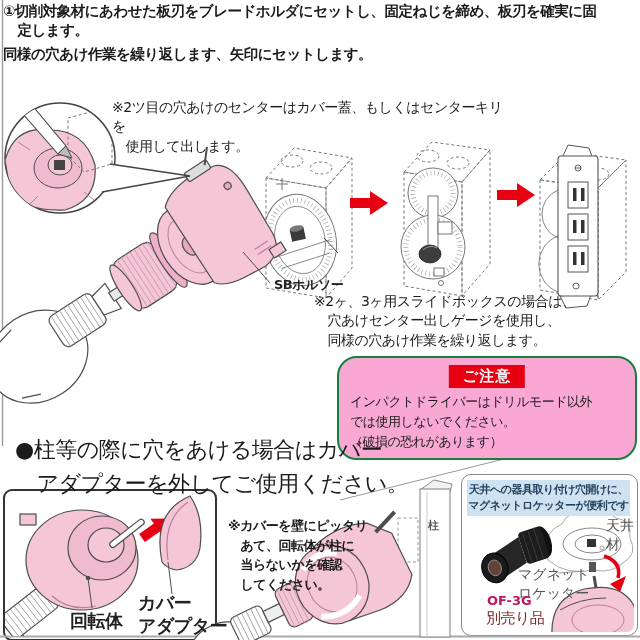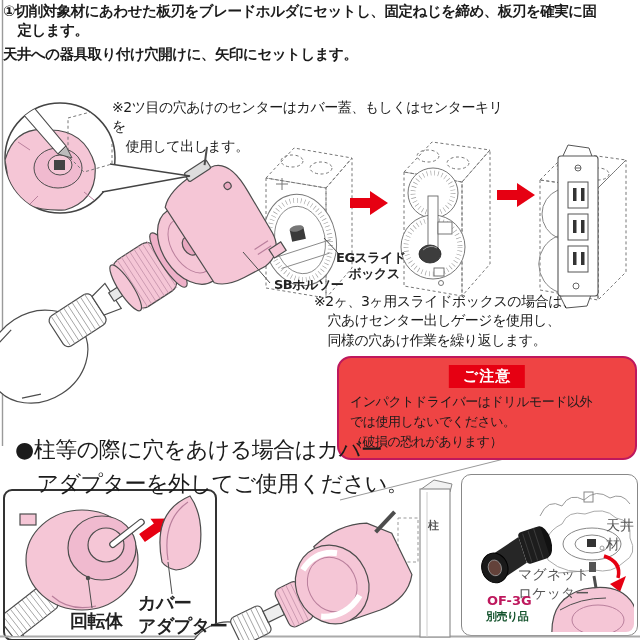--- a/index.html
+++ b/index.html
@@ -14,40 +14,40 @@
   
   .steps{left:3px;top:2px;width:636px;font-size:14.5px;line-height:1.34;font-weight:600;letter-spacing:-0.5px;}
   .steps .step{margin:0 12px 4px 0;padding-left:1em;text-indent:-1em;}
   
   .note{font-size:14px;line-height:1.38;font-weight:400;letter-spacing:-0.5px;color:#1b1b1b;}
   .note-sm{font-size:13px;line-height:1.5;font-weight:600;letter-spacing:-0.5px;}
   .lbl{font-size:13px;font-weight:600;letter-spacing:-0.5px;line-height:1.25;color:#222;}
   .lbl-lg{font-size:18px;}
   .lbl-tiny{font-size:14px;color:#555;font-weight:500;line-height:1.35;letter-spacing:0;}
   
-  .caution{left:337px;top:356px;width:296px;height:100px;border:2px solid #be185d;border-radius:14px;background:#ef4444;}
+  .caution{left:337px;top:356px;width:296px;height:100px;border:2px solid #15803d;border-radius:20px;background:#f9a8d4;}
   .caution .badge{
     position:absolute;left:50%;top:7px;transform:translateX(-50%);
     background:var(--accent,#e60012);color:#fff;font-weight:700;font-size:15px;
     padding:1px 14px;letter-spacing:1px;line-height:1.4;
   }
   .caution .ctext{position:absolute;left:11px;top:34px;font-size:13px;line-height:1.55;font-weight:400;letter-spacing:-0.5px;}
   
   .heading{left:15px;top:433px;font-size:22px;font-weight:400;line-height:1.55;letter-spacing:-0.5px;}
   
   .blbox{left:3px;top:489px;width:210px;height:148px;border:2px solid #333;border-radius:9px;background:#fff;}
   
   .brbox{left:461px;top:474px;width:175px;height:160px;border:1.5px solid #888;border-radius:10px;background:#fff;}
   .brheader{
     left:467px;top:480px;width:163px;height:36px;background:var(--hblue,#cfe2f1);
     color:#24425e;font-size:11px;font-weight:700;line-height:1.45;letter-spacing:-0.5px;
     display:flex;align-items:center;justify-content:center;text-align:center;
   }
   .model{font-size:13px;font-weight:600;color:#be185d;letter-spacing:0;}
-  .avail{font-size:11px;font-weight:700;color:#14532d;letter-spacing:-0.5px;}
+  .avail{font-size:15px;font-weight:400;color:#7f1d1d;letter-spacing:-0.5px;}
   .pillar-lbl{font-size:11px;color:#555;font-weight:600;}
 </style>
 </head>
 <body>
 
 <div class="page">
 
   <div class="abs blbox"></div>
   <div class="abs brbox"></div>
 
@@ -249,49 +249,53 @@
       <path d="M552,636 Q550,598 584,589 Q620,582 633,604 Q639,616 638,636 Z" fill="#f5c6d6" stroke="#4d4d4d" stroke-width="1.2"></path>
       <ellipse cx="598" cy="620" rx="26" ry="15" fill="none" stroke="#b97f9c" stroke-width="1"></ellipse>
       <path d="M560,610 Q580,598 606,598" stroke="#4d4d4d" stroke-width="1" fill="none"></path>
       <line x1="596" y1="588" x2="594" y2="576" stroke="#4d4d4d" stroke-width="3"></line>
     </g>
   </svg>
 
   <div class="abs steps">
     <div class="step pre">①切削対象材にあわせた板刃をブレードホルダにセットし、固定ねじを締め、板刃を確実に固
 定します。</div>
-    <div class="step pre">天井への器具取り付け穴開けに、矢印にセットします。</div>
+    <div class="step pre">同様の穴あけ作業を繰り返します、矢印にセットします。</div>
   </div>
 
   <div class="abs note pre" style="left:112px;top:98px;width:400px;">※2ツ目の穴あけのセンターはカバー蓋、もしくはセンターキリを
 　使用して出します。</div>
 
   <div class="abs lbl" style="left:274px;top:277px;text-align:right;">SBホルソー</div>
-  <div class="abs lbl pre" style="left:336px;top:250px;">EGスライド
-　ボックス</div>
 
   <div class="abs note pre" style="left:314px;top:292px;width:324px;">※2ヶ、3ヶ用スライドボックスの場合は、
 　穴あけセンター出しゲージを使用し、
 　同様の穴あけ作業を繰り返します。</div>
 
   <div class="abs caution">
     <div class="badge">ご注意</div>
     <div class="ctext pre">インパクトドライバーはドリルモード以外
 では使用しないでください。
 （破損の恐れがあります）</div>
   </div>
 
   <div class="abs heading pre">●柱等の際に穴をあける場合はカバー
 　アダプターを外してご使用ください。</div>
 
   <div class="abs lbl lbl-lg" style="left:70px;top:610px;">回転体</div>
   <div class="abs lbl lbl-lg pre" style="left:138px;top:592px;">カバー
 アダプター</div>
 
+  <div class="abs note-sm pre" style="left:228px;top:516px;width:150px;">※カバーを壁にピッタリ
+　あて、回転体が柱に
+　当らないかを確認
+　してください。</div>
   <div class="abs pillar-lbl" style="left:428px;top:518px;">柱</div>
 
+  <div class="abs brheader pre">天井への器具取り付け穴開けに、
+マグネットロケッターが便利です</div>
   <div class="abs lbl-tiny" style="left:606px;top:516px;">天井材</div>
   <div class="abs lbl-tiny pre" style="left:518px;top:565px;">マグネット
 ロケッター</div>
   <div class="abs model" style="left:487px;top:593px;">OF-3G</div>
   <div class="abs avail" style="left:486px;top:609px;">別売り品</div>
 
 </div>
 
 </body></html>

